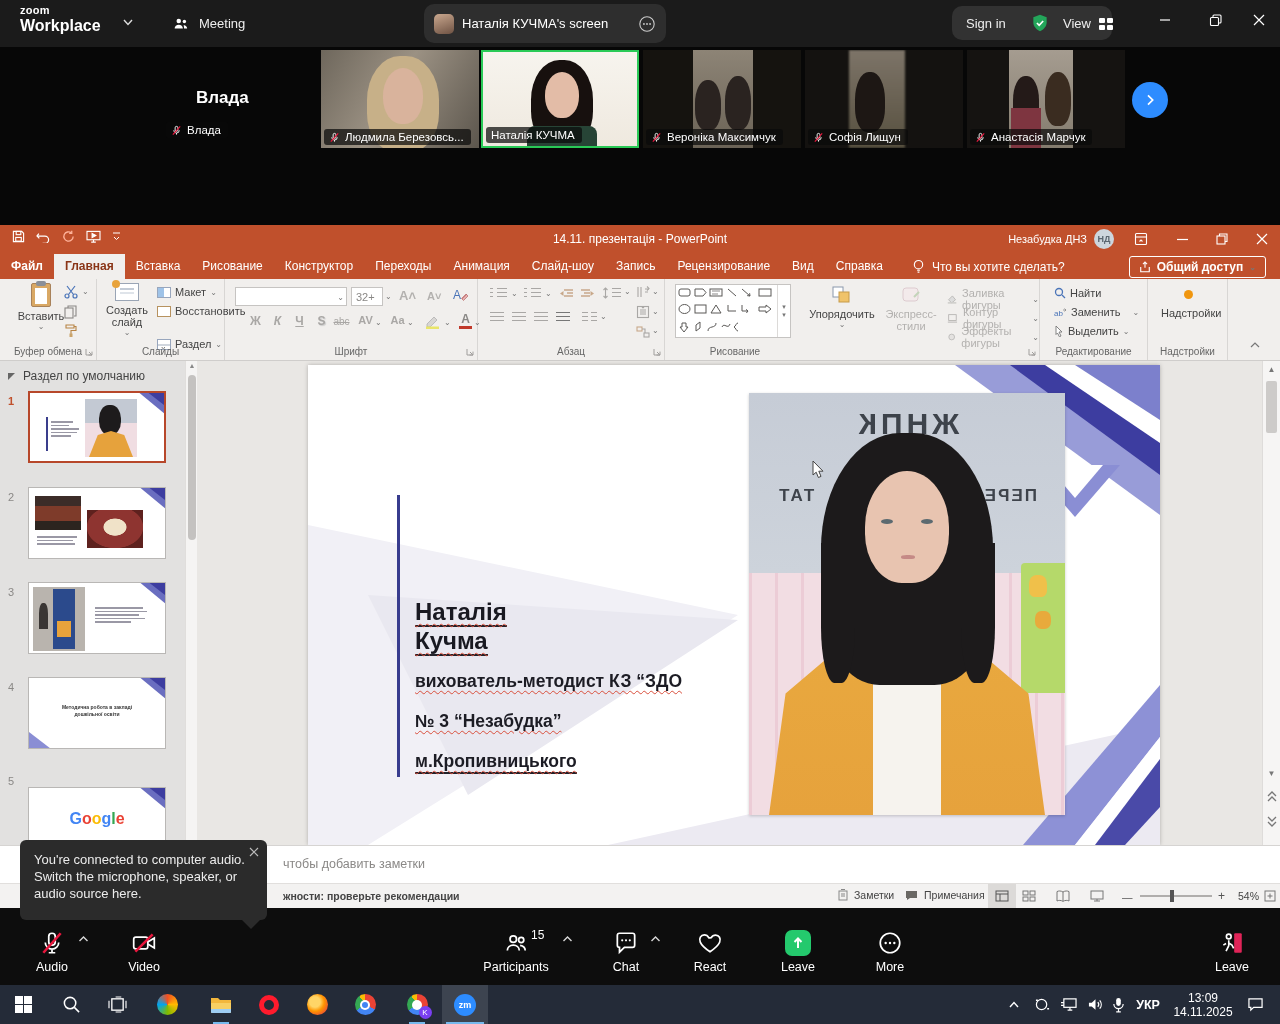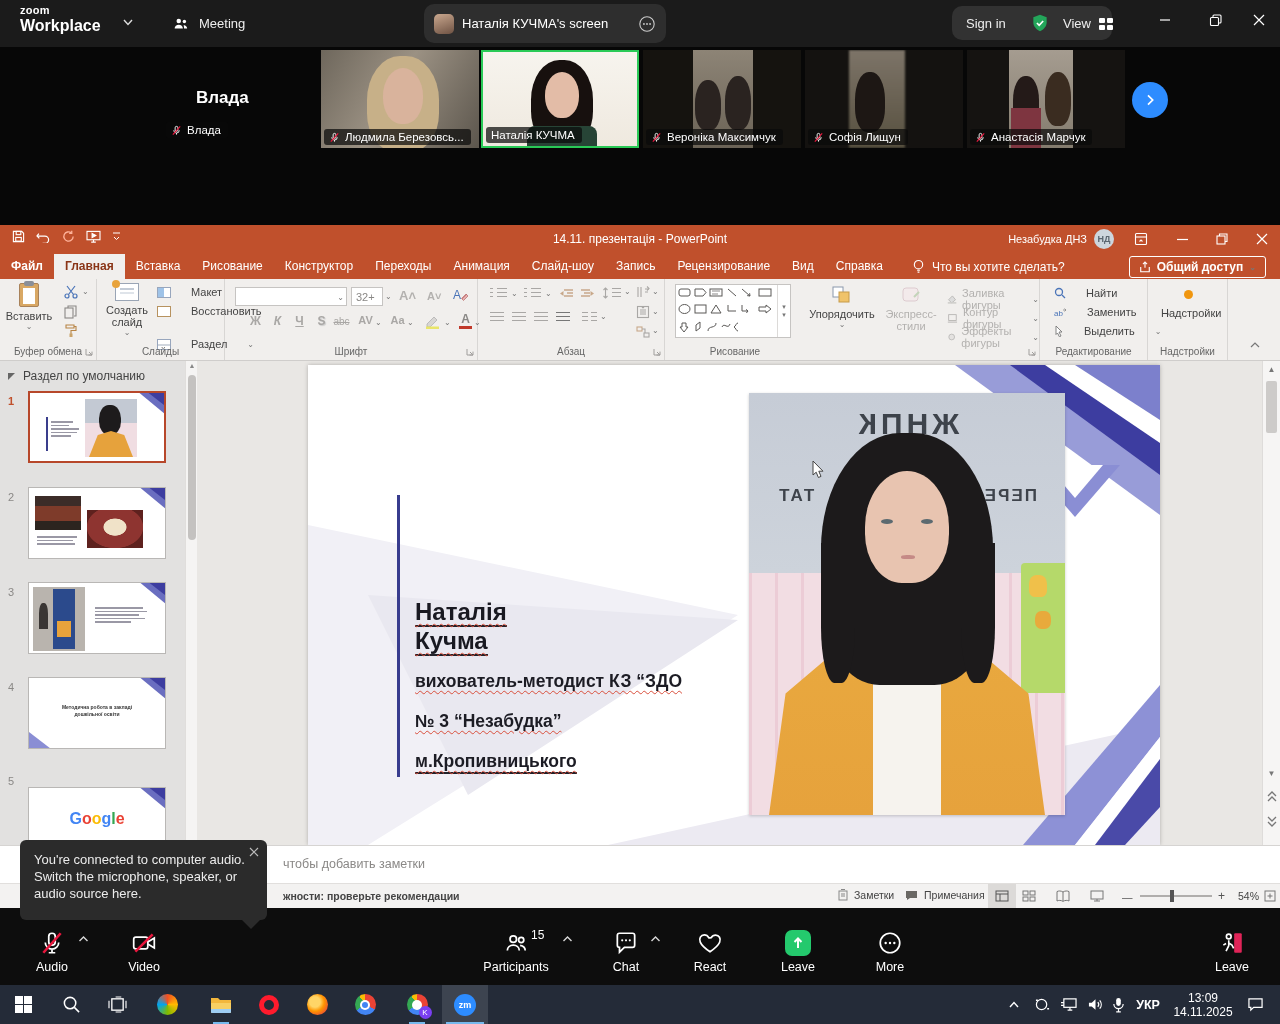--- a/index.html
+++ b/index.html
@@ -33,21 +33,21 @@
   .ppt-title{position:absolute;left:0;top:0;width:1280px;height:28px;background:#C0502C;color:#fff;}
   .qat{position:absolute;left:12px;top:5px;display:flex;gap:11px;align-items:center;}
   .ppt-tabs{position:absolute;left:0;top:28px;width:1280px;height:26px;background:#C0502C;display:flex;align-items:flex-end;color:#fff;font-size:12px;}
   .ptab{padding:5px 11px 6px;cursor:default;}
   .ptab.active{background:#f1efed;color:#8a3517;font-weight:700;}
   .ribbon{position:absolute;left:0;top:54px;width:1280px;height:82px;background:#f1efed;border-bottom:1px solid #cfcdcb;color:#444;font-size:11px;}
   .rgroup{position:absolute;top:0;height:81px;border-right:1px solid #d8d6d4;}
   .rlabel{position:absolute;bottom:3px;left:0;right:0;text-align:center;font-size:10px;color:#666;}
   .launch{position:absolute;bottom:4px;right:3px;opacity:.8;}
   .bigbtn{position:absolute;top:4px;width:54px;text-align:center;color:#444;}
-  .rbtn{display:flex;align-items:center;gap:20px;white-space:nowrap;color:#444;}
+  .rbtn{display:flex;align-items:center;gap:4px;white-space:nowrap;color:#444;}
   .dis{color:#b3b1af !important;}
   .caret{font-size:8px;color:#777;}
   .lns{width:14px;height:10px;background:repeating-linear-gradient(to bottom,#a9a7a5 0 1.5px,transparent 1.5px 4px);}
   .lns.dark{background:repeating-linear-gradient(to bottom,#777 0 1.5px,transparent 1.5px 4px);}
   .mini{width:14px;height:11px;border:1px solid #98a6bd;background:#fff;}
   .fbtn{width:17px;text-align:center;color:#a9a7a5;font-weight:700;font-size:12px;}
 
   
   .pbody{position:absolute;left:0;top:136px;width:1280px;height:484px;background:#e9e7e4;}
   .panel{position:absolute;left:0;top:0;width:197px;height:484px;background:#e2e1e0;}
@@ -337,21 +337,21 @@
             <path d="M2 7v5.5h10V7"></path>
           </svg>
         <span>Общий доступ</span>
         <span class="caret">⌄</span>
       </div>
     </div>
 
     <div class="ribbon">
 
       <div class="rgroup" style="left:0;width:97px;">
-        <div class="bigbtn" style="left:2px;">
+        <div class="bigbtn" style="left:14px;">
           <div style="margin:0 auto;width:20px;height:24px;background:#d9a864;border:1px solid #a8825a;border-radius:2px;position:relative;">
             <div style="position:absolute;left:4px;top:-3px;width:10px;height:5px;background:#8a8f98;border-radius:2px;"></div>
             <div style="position:absolute;left:3px;top:4px;width:12px;height:16px;background:#fff;"></div>
           </div>
           <div style="margin-top:3px;">Вставить</div>
           <div class="caret">⌄</div>
         </div>
         <div class="abs" style="left:64px;top:6px;">
             <svg width="14" height="14" viewBox="0 0 14 14" fill="none" stroke="#4a74b8" stroke-width="1.2">
               <circle cx="3" cy="11" r="2"></circle>

